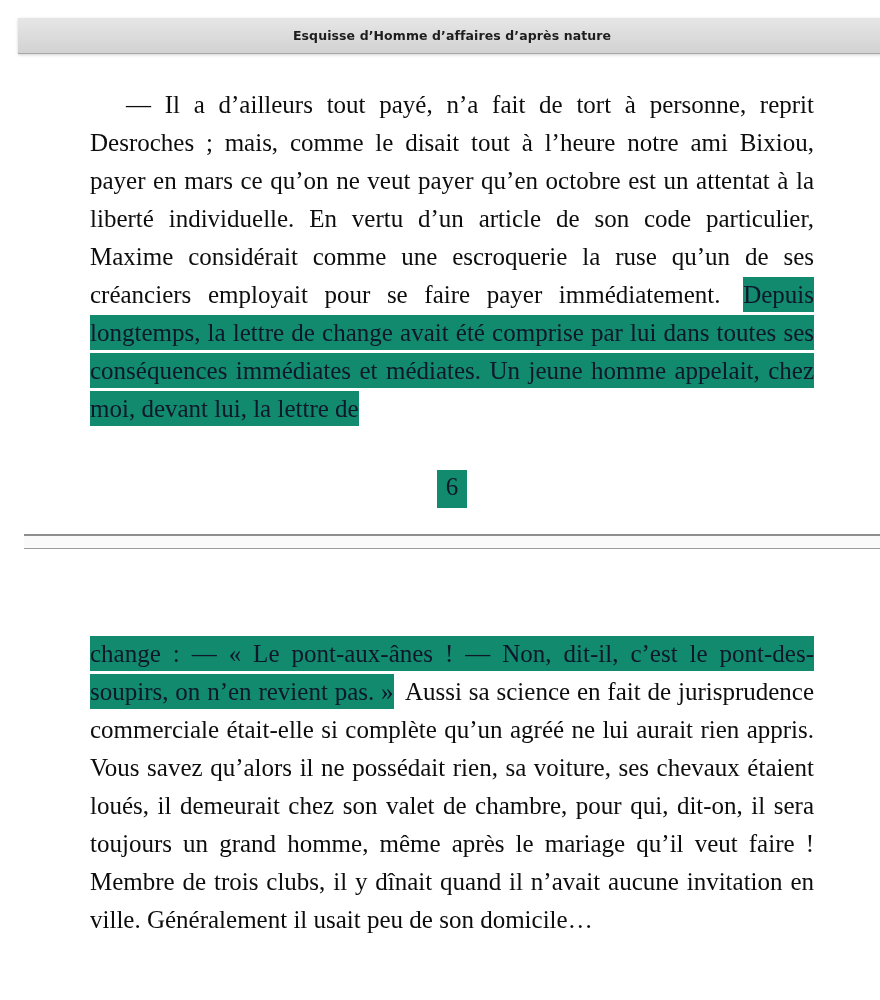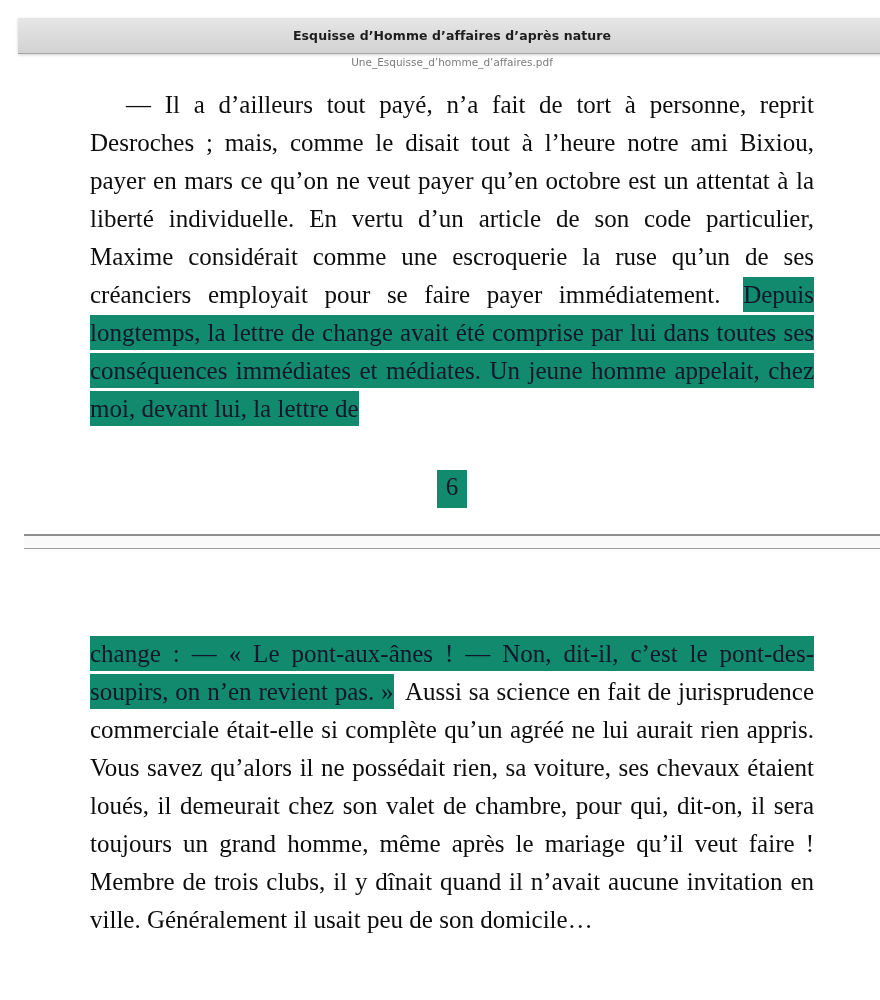--- a/index.html
+++ b/index.html
@@ -79,21 +79,20 @@
     border-bottom: 1px solid #9d9d9d;
   }
 </style>
 </head>
 <body>
 
 <div class="app">
 
   <header class="titlebar">
     <div class="title">Esquisse d’Homme d’affaires d’après nature</div>
-    <div class="subtitle">Une_Esquisse_d’homme_d’affaires.pdf</div>
   </header>
 
   <main class="viewer">
 
     <section class="page page1">
       <p class="body-text indent"><span>— Il a d’ailleurs tout payé, n’a fait de tort à personne, reprit Desroches ; mais, comme le disait tout à l’heure notre ami Bixiou, payer en mars ce qu’on ne veut payer qu’en octobre est un attentat à la liberté individuelle. En vertu d’un article de son code particulier, Maxime considérait comme une escroquerie la ruse qu’un de ses créanciers employait pour se faire payer immédiatement. </span><span class="hl">Depuis longtemps, la lettre de change avait été comprise par lui dans toutes ses conséquences immédiates et médiates. Un jeune homme appelait, chez moi, devant lui, la lettre de</span></p>
 
       <div class="pagenum-row">
         <span class="pagenum hl">6</span>
       </div>

